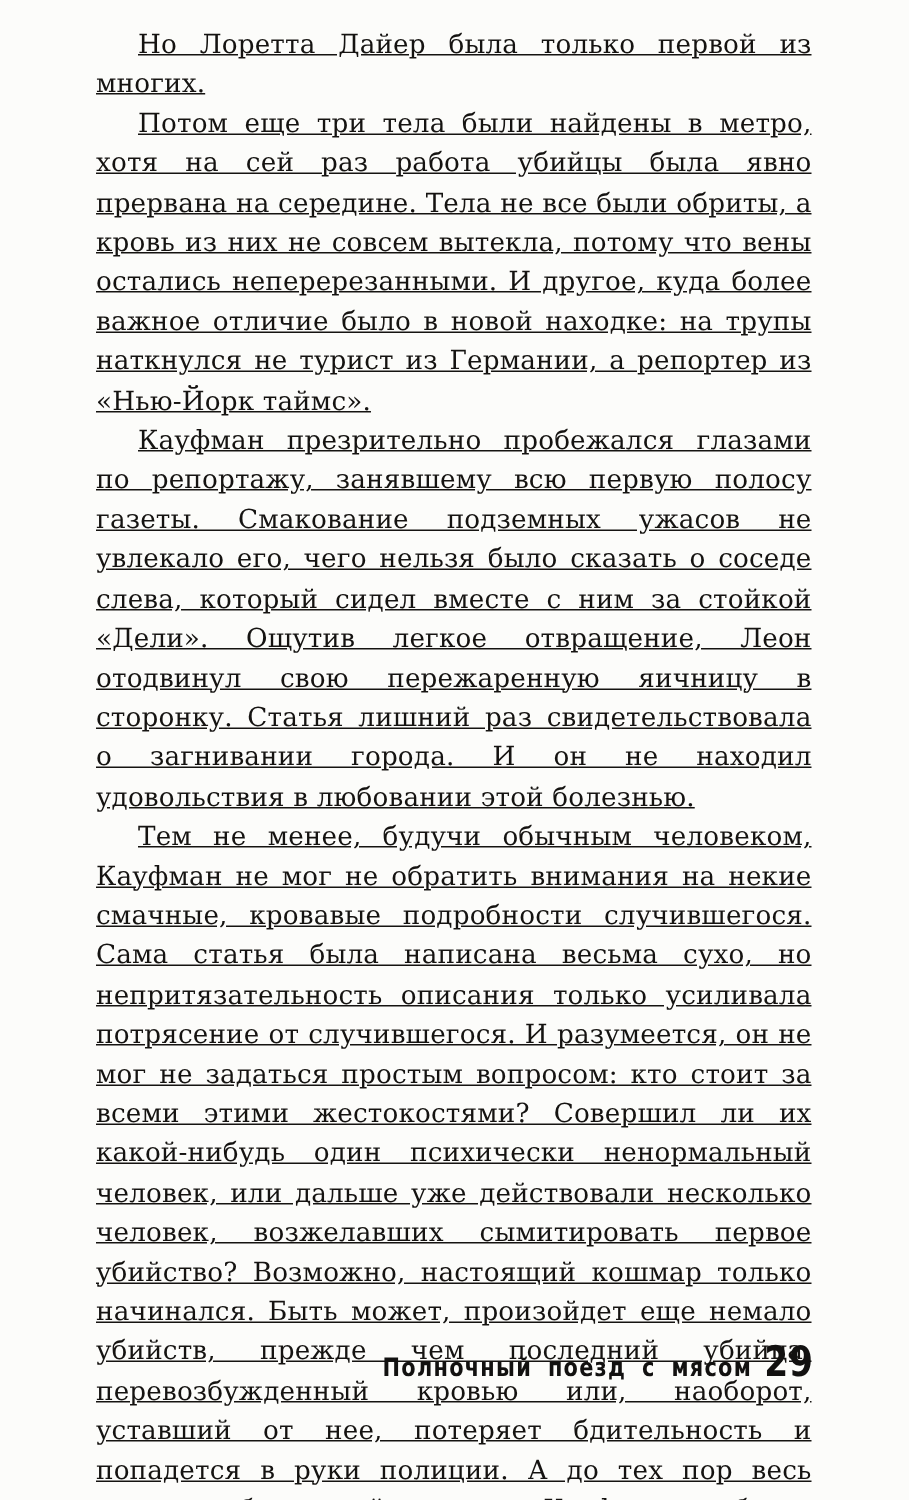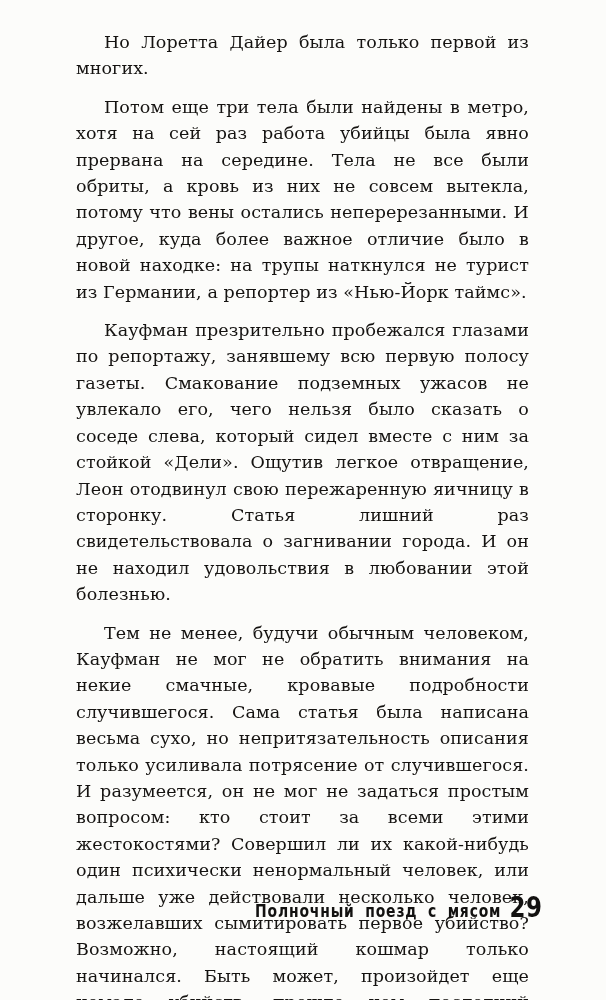--- a/index.html
+++ b/index.html
@@ -24,22 +24,23 @@
     top: 17px;
     width: 477px;
     font-size: 17.5px;
     line-height: 26.4px;
     text-align: justify;
     letter-spacing: 0.1px;
     hyphens: auto;
     -webkit-hyphens: auto;
   }
   .para {
-    margin: 12px;
+    margin: 0;
     text-indent: 28px;
+    text-decoration: underline;
   }
   .footer {
     position: absolute;
     top: 891px;
     right: 64px;
     display: flex;
     align-items: baseline;
     gap: 10px;
     transform: scaleX(0.82);
     transform-origin: 100% 50%;

